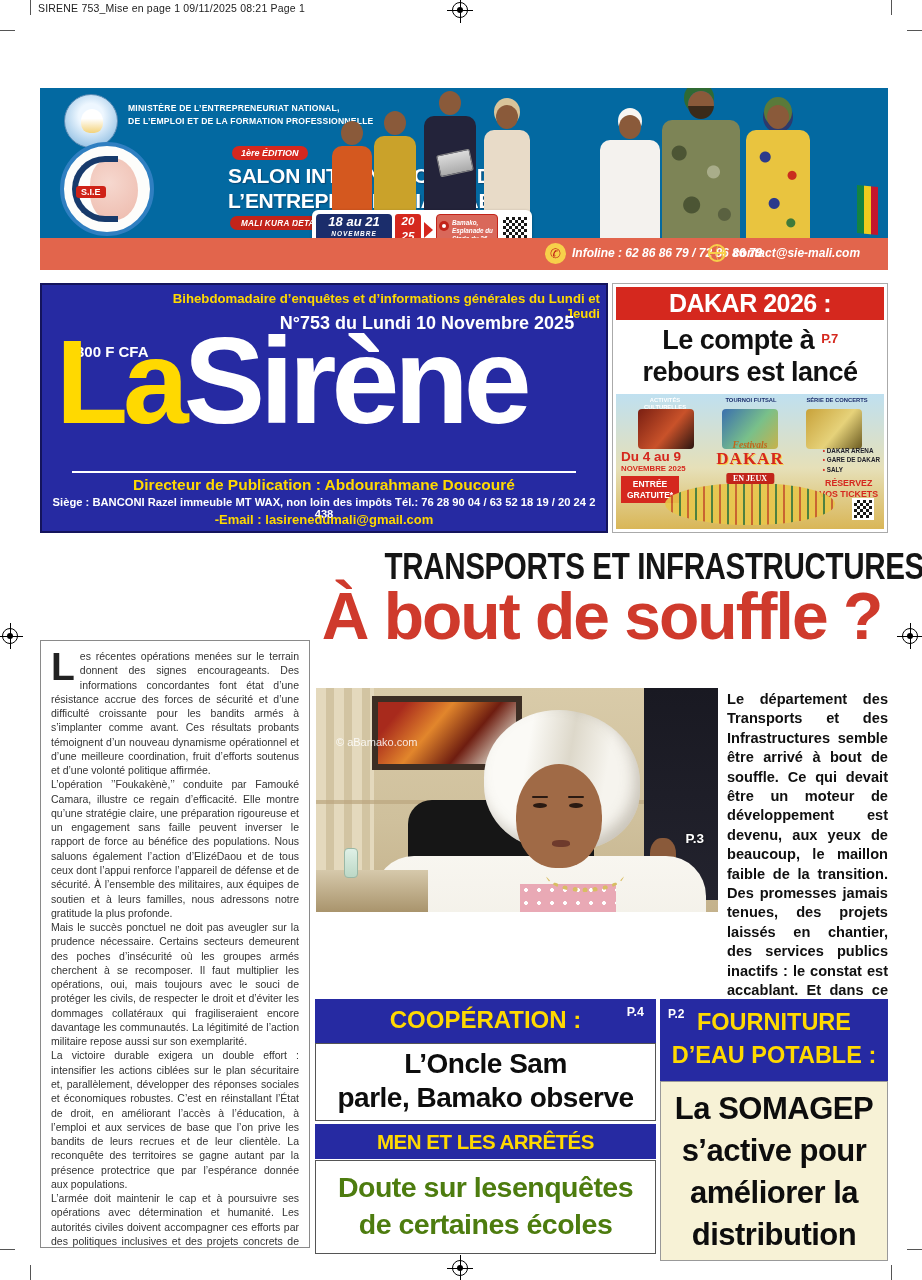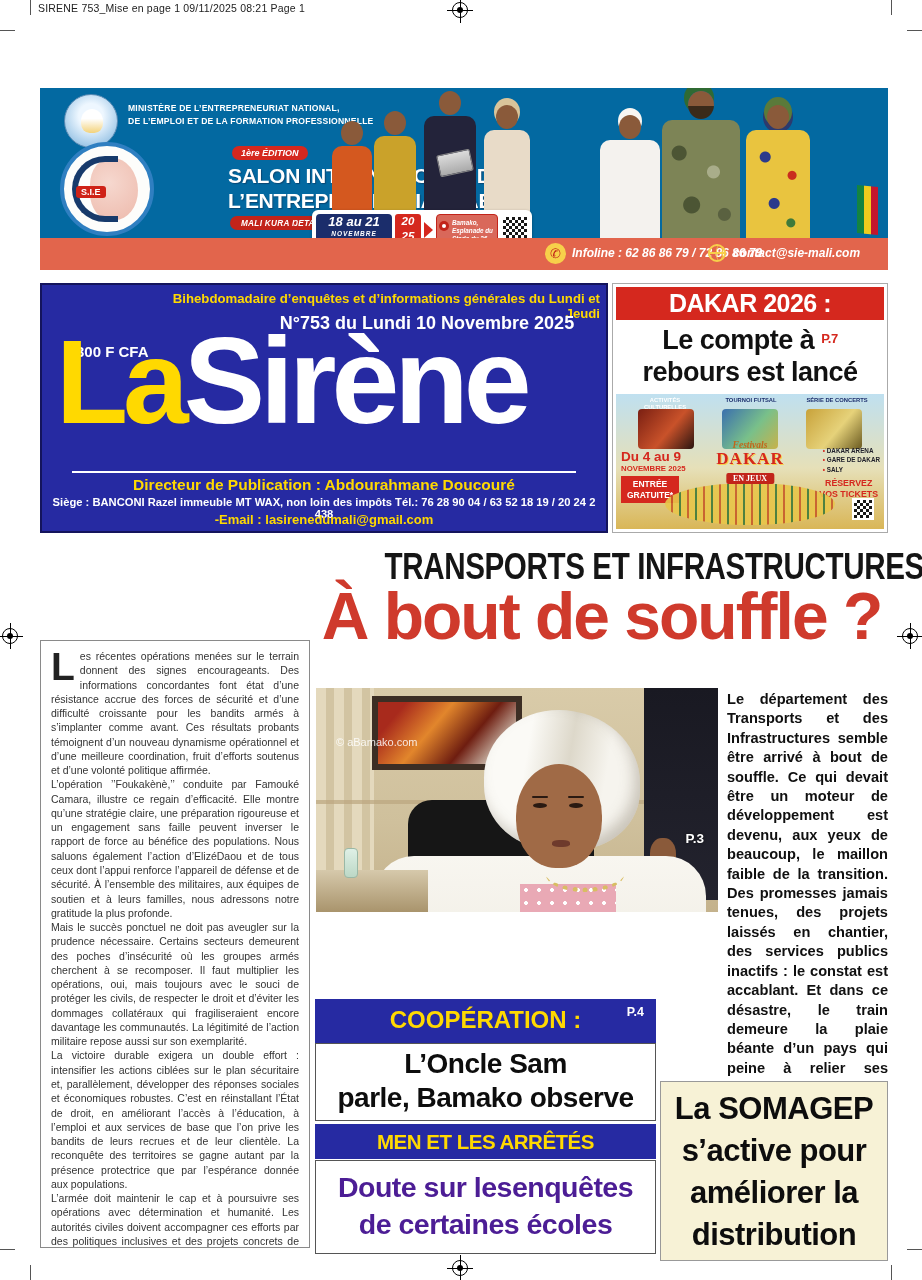--- a/index.html
+++ b/index.html
@@ -181,21 +181,21 @@
   .coop-head { position:absolute; left:315px; top:999px; width:341px; height:44px; background:#262aa2; }
   .coop-head .kick { position:absolute; left:0; right:0; top:7px; text-align:center; color:#ffd900;
     font-weight:800; font-size:24px; }
   .coop-head .pref { position:absolute; right:12px; top:6px; color:#fff; font-weight:800; font-size:12.5px; }
   .coop-body { position:absolute; left:315px; top:1043px; width:341px; height:78px; background:#fff;
     border:1px solid #555; text-align:center; color:#0d0d0d; font-weight:800; font-size:28px; line-height:1.23;
     padding-top:3px; letter-spacing:-.5px; }
   .men-bar { position:absolute; left:315px; top:1124px; width:341px; height:35px; background:#262aa2;
     text-align:center; color:#ffd900; font-weight:800; font-size:20.5px; line-height:35px; letter-spacing:-.5px; }
   .doute-box { position:absolute; left:315px; top:1160px; width:341px; height:94px; background:#fff;
-    border:1px solid #555; text-align:center; color:#4c1d95; font-weight:800; font-size:28.5px; line-height:1.3;
+    border:1px solid #555; text-align:center; color:#4d7c0f; font-weight:800; font-size:28.5px; line-height:1.3;
     padding-top:8px; letter-spacing:-.5px; }
 
   .fourn-head { position:absolute; left:660px; top:999px; width:228px; height:82px; background:#262aa2; }
   .fourn-head .pref { position:absolute; left:8px; top:8px; color:#fff; font-weight:800; font-size:12px; }
   .fourn-head .kick { position:absolute; left:0; right:0; top:7px; text-align:center; color:#ffd900;
     font-weight:800; font-size:23.5px; line-height:1.42; }
   .fourn-body { position:absolute; left:660px; top:1081px; width:228px; height:180px; background:#f7f2d6;
     border:1px solid #999; text-align:center; color:#0d0d0d; font-weight:800; font-size:31px; line-height:1.35;
     padding-top:6px; letter-spacing:-.5px; }
 </style>
@@ -399,20 +399,27 @@
     <div>L’Oncle Sam</div>
     <div>parle, Bamako observe</div>
   </div>
 
   <div class="men-bar">MEN ET LES ARRÊTÉS D’OUVERTURE :</div>
   <div class="doute-box">
     <div>Doute sur lesenquêtes</div>
     <div>de certaines écoles</div>
   </div>
 
+  <div class="fourn-head">
+    <div class="pref">P.2</div>
+    <div class="kick">
+      <div>FOURNITURE</div>
+      <div>D’EAU POTABLE :</div>
+    </div>
+  </div>
   <div class="fourn-body">
     <div>La SOMAGEP</div>
     <div>s’active pour</div>
     <div>améliorer la</div>
     <div>distribution</div>
   </div>
 
 </div>
 
 </body></html>

